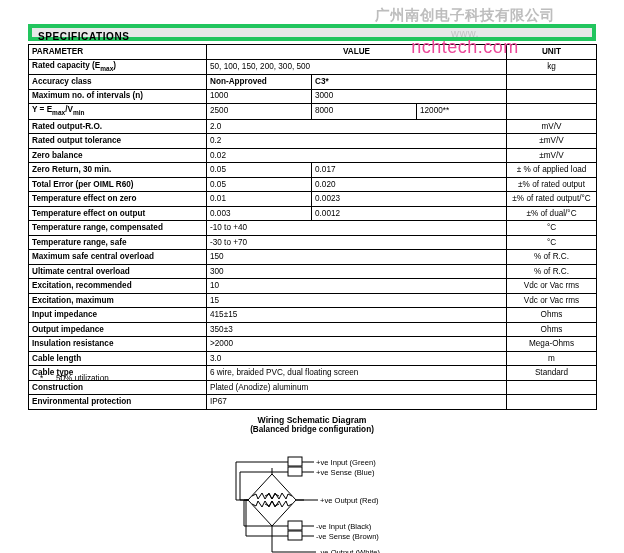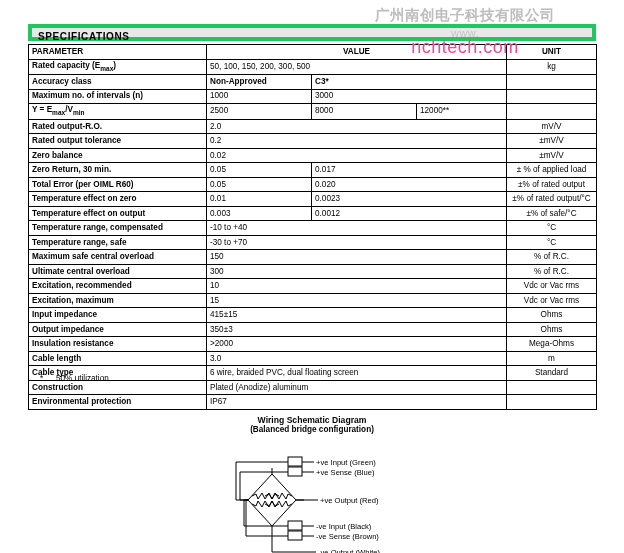--- a/index.html
+++ b/index.html
@@ -231,21 +231,21 @@
         <tr>
           <td class="lbl">Temperature effect on zero</td>
           <td class="ctr" colspan="1">0.01</td>
           <td class="ctr" colspan="2">0.0023</td>
           <td class="unit">±% of rated output/°C</td>
         </tr>
         <tr>
           <td class="lbl">Temperature effect on output</td>
           <td class="ctr" colspan="1">0.003</td>
           <td class="ctr" colspan="2">0.0012</td>
-          <td class="unit">±% of safe/°C</td>
+          <td class="unit">±% of dual/°C</td>
         </tr>
         <tr>
           <td class="lbl">Temperature range, compensated</td>
           <td class="ctr" colspan="3">-10 to +40</td>
           <td class="unit">°C</td>
         </tr>
         <tr>
           <td class="lbl">Temperature range, safe</td>
           <td class="ctr" colspan="3">-30 to +70</td>
           <td class="unit">°C</td>

